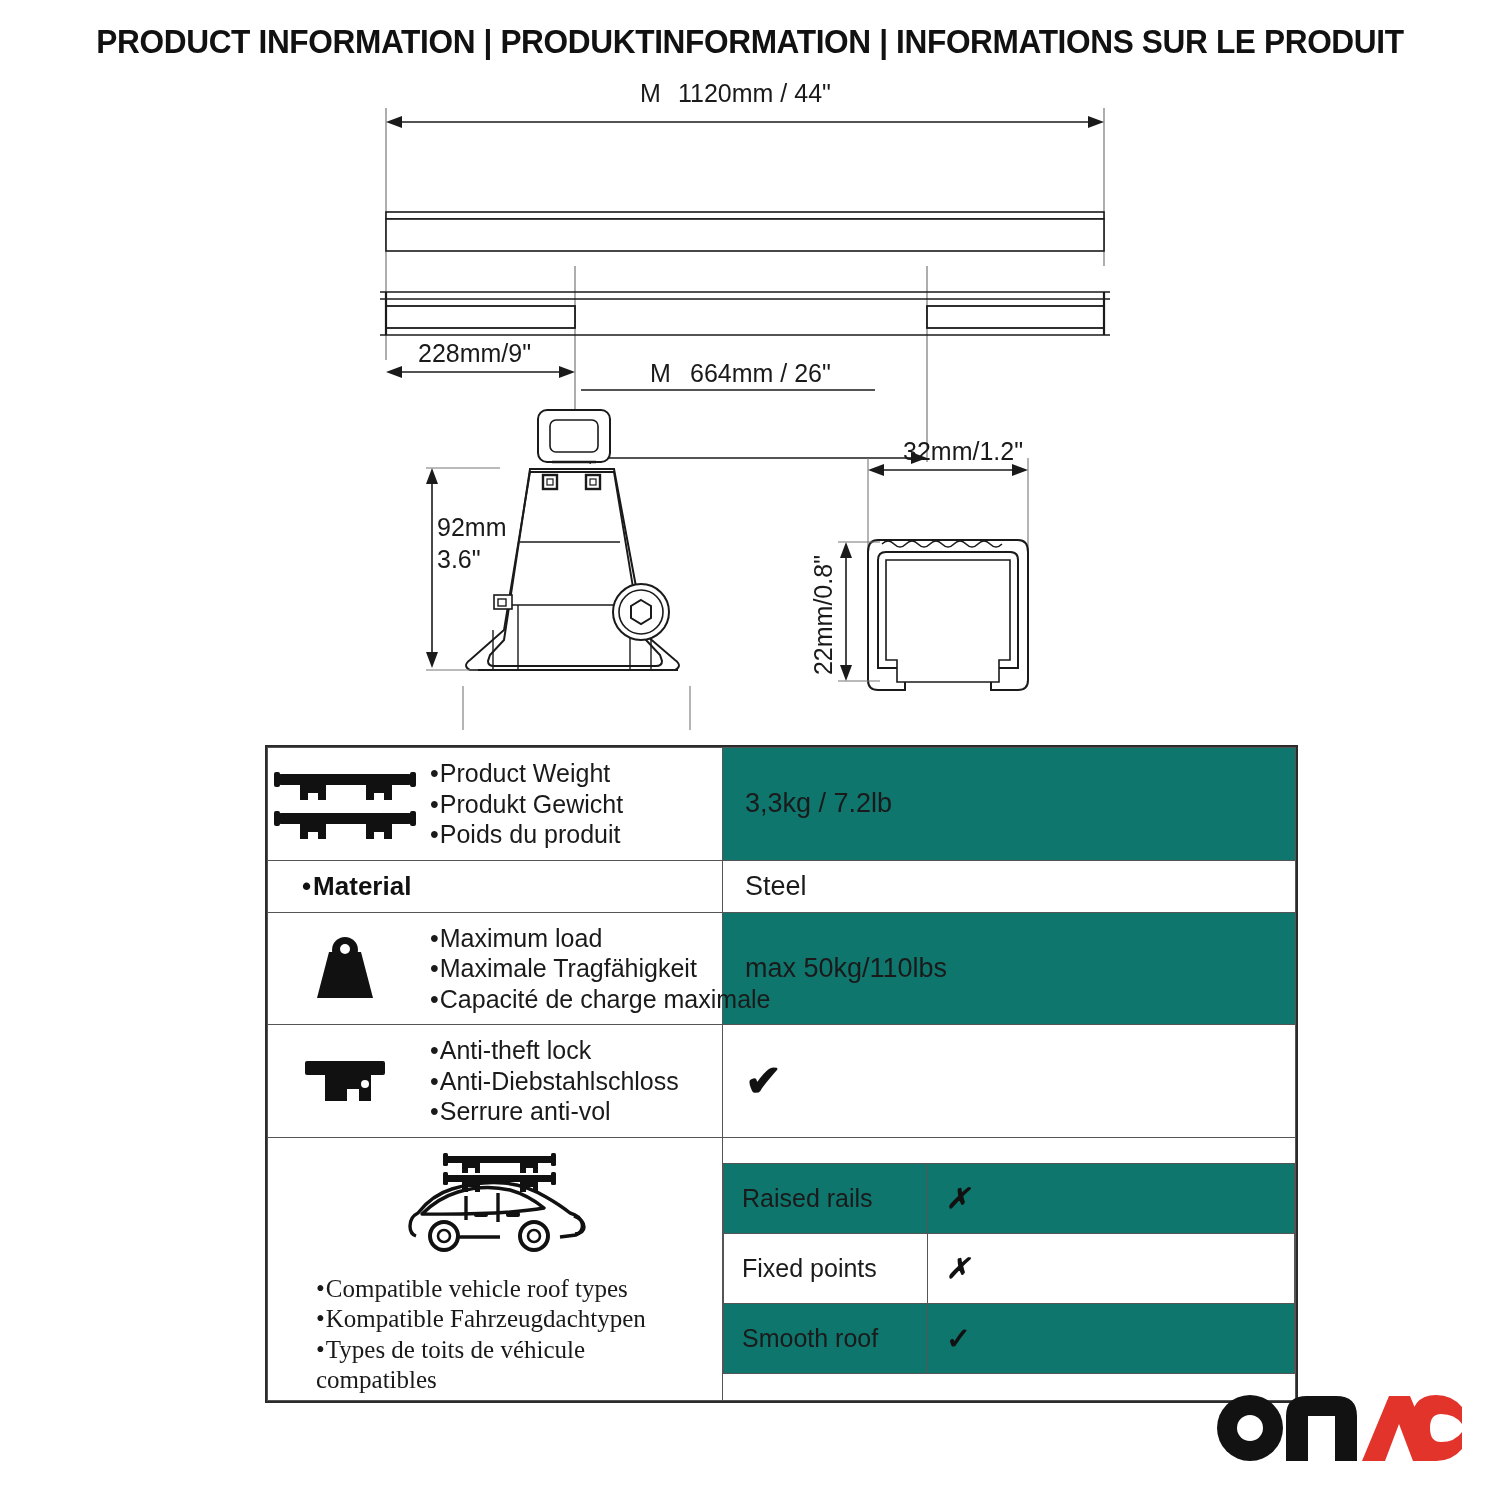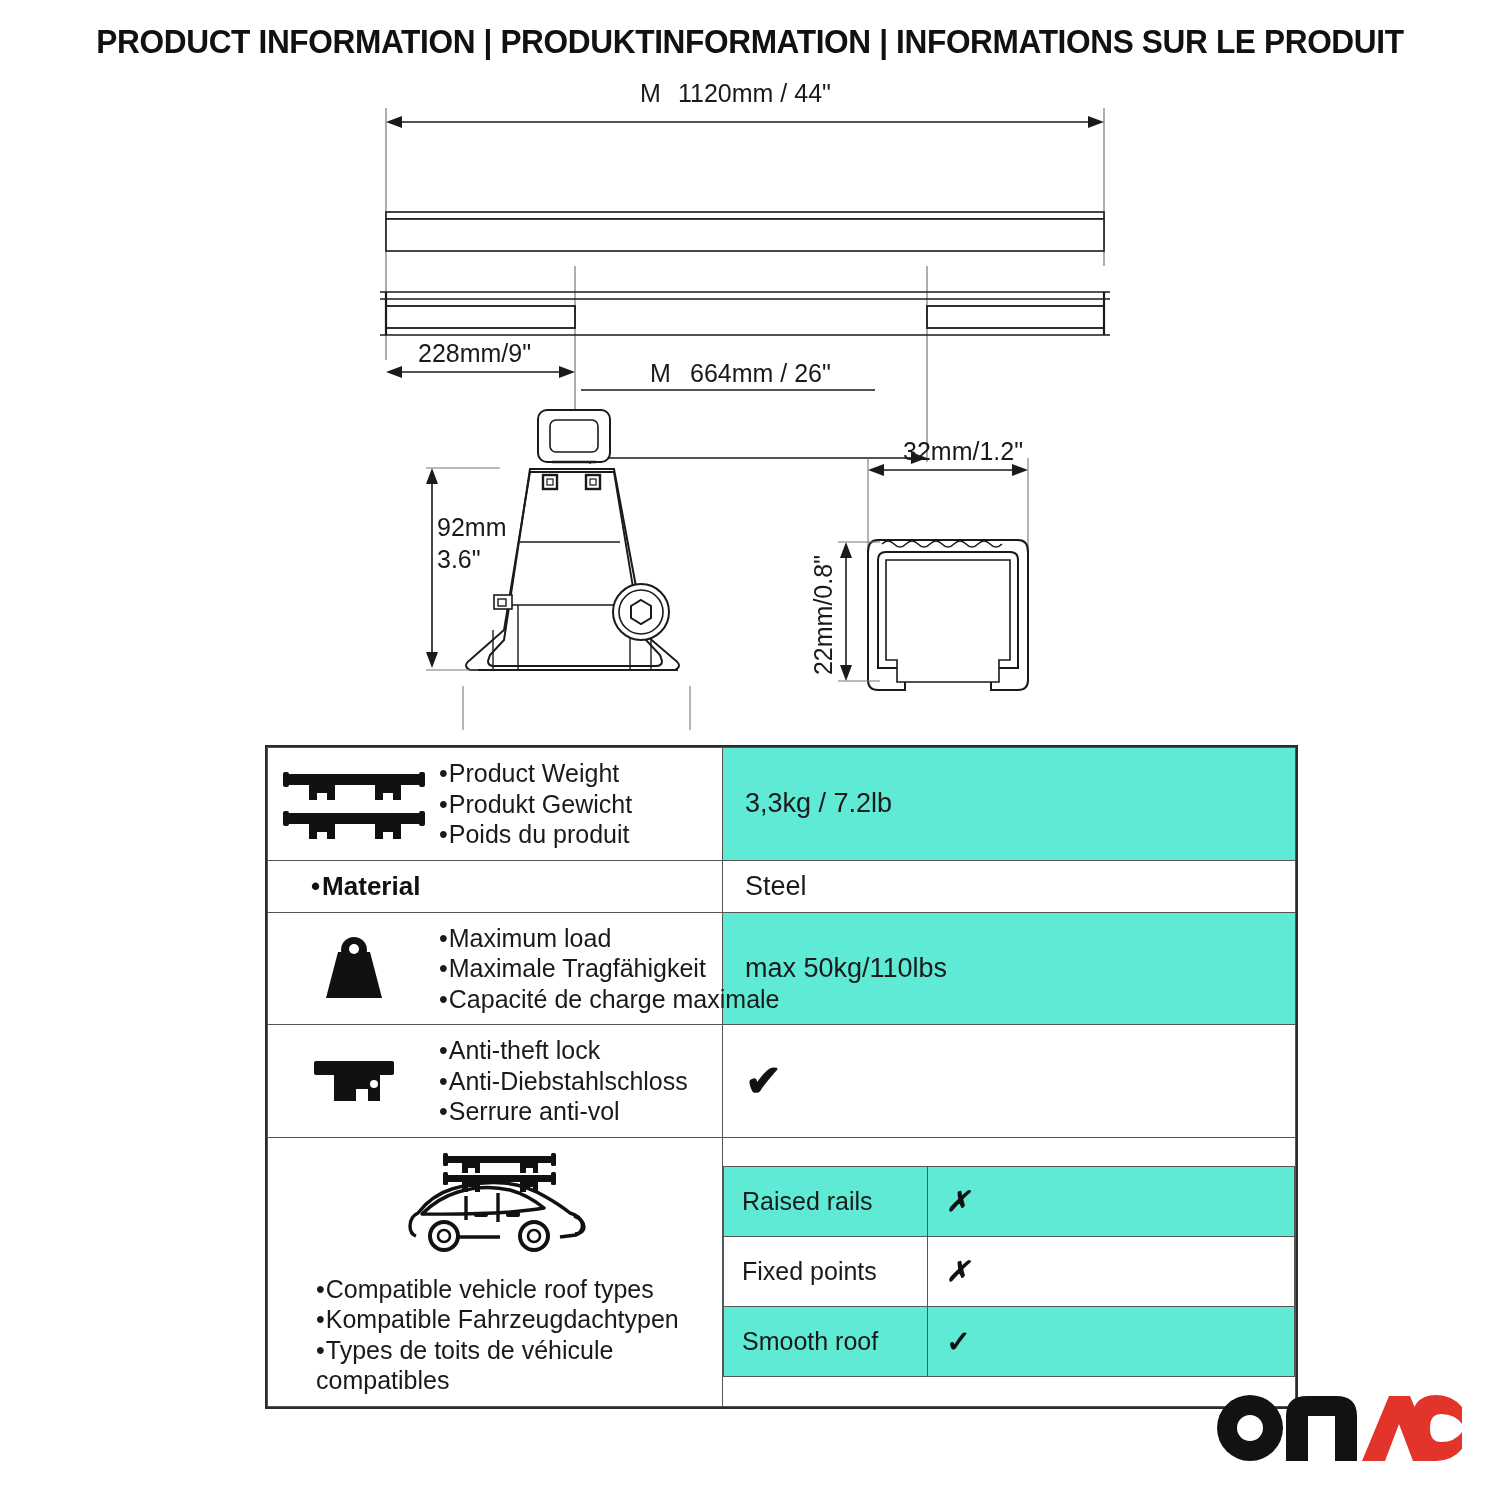--- a/index.html
+++ b/index.html
@@ -37,41 +37,41 @@
   
   .spec-table {
     position: absolute;
     left: 265px; top: 745px;
     width: 1033px;
     border: 2px solid #2b2b2b;
     border-collapse: collapse;
   }
   .spec-table table { width: 100%; border-collapse: collapse; table-layout: fixed; }
   .spec-table td { border: 1px solid #555; vertical-align: middle; }
-  .lbl-cell { width: 455px; padding: 10px 8px 10px 11px; }
+  .lbl-cell { width: 455px; padding: 10px 8px 10px 2px; }
   .val-cell { padding: 10px 0 10px 22px; font-size: 27px; color: #1a1a1a; }
-  .shaded { background: #5eead4; }
+  .shaded { background: #0f766e; }
 
   .row-flex { display: flex; align-items: center; gap: 10px; }
   .icon-box { width: 150px; flex: 0 0 150px; display: flex; align-items: center; justify-content: center; }
   .bullets { font-size: 25px; line-height: 1.22; color: #1a1a1a; white-space: nowrap; }
   .bullets div::before { content: "\2022"; margin-right: 1px; }
   .mat-bullets { font-size: 26px; padding-left: 32px; font-weight: bold; }
   .mat-bullets::before { content: "\2022"; margin-right: 2px; }
 
   .tick { font-size: 44px; line-height: 1; font-weight: 700; color: #111; }
   .cross { font-size: 28px; font-weight: 800; font-style: italic; color: #111; }
   .tick-sm { font-size: 30px; font-weight: 700; color: #111; }
 
   
   .sub-table { width: 100%; border-collapse: collapse; table-layout: fixed; }
   .sub-table td { border: 1px solid #555; height: 70px; }
   .sub-lbl { width: 204px; padding-left: 18px; font-size: 25px; color: #1a1a1a; }
   .sub-val { padding-left: 18px; }
-  .compat-cell { padding: 6px 10px 10px 10px; text-align: center; }
+  .compat-cell { padding: 6px 10px 4px 10px; text-align: center; font-family: Liberation Serif, serif; }
   .compat-text { font-size: 25px; line-height: 1.22; text-align: left; padding-left: 38px; margin-top: 6px; color: #1a1a1a; }
   .compat-text div.b::before { content: "\2022"; margin-right: 1px; }
 
   
   .logo {
     position: absolute;
     right: 36px; bottom: 34px;
     font-size: 0;
   }
   .logo svg { display: block; }

